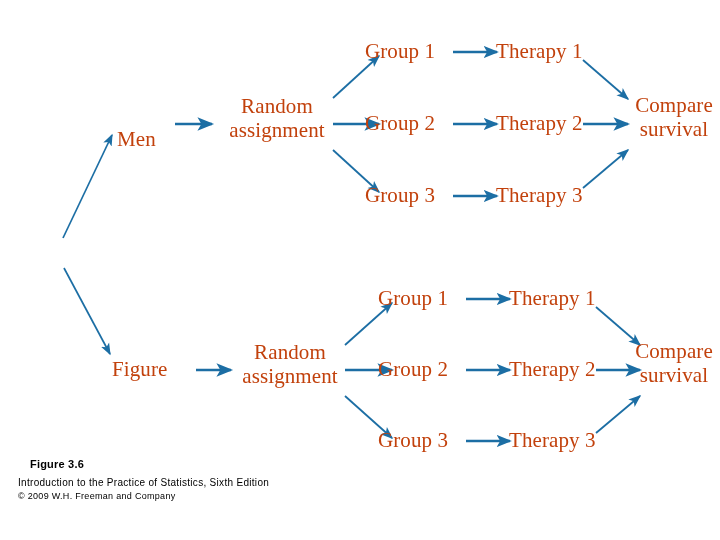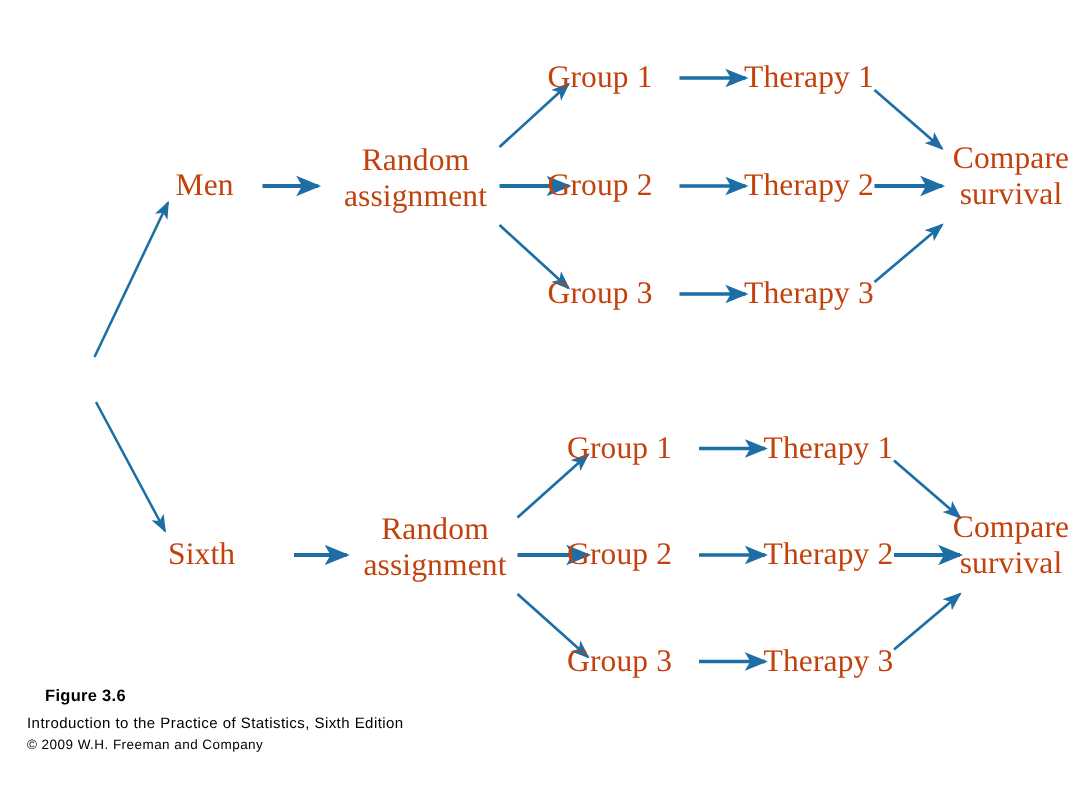--- a/index.html
+++ b/index.html
@@ -112,26 +112,26 @@
     <line x1="466" y1="299" x2="510" y2="299" stroke="#1C6EA4" stroke-width="2.4" marker-end="url(#ah)"></line>
     <line x1="466" y1="370" x2="510" y2="370" stroke="#1C6EA4" stroke-width="2.4" marker-end="url(#ah)"></line>
     <line x1="466" y1="441" x2="510" y2="441" stroke="#1C6EA4" stroke-width="2.4" marker-end="url(#ah)"></line>
 
     <line x1="596" y1="307" x2="640" y2="345" stroke="#1C6EA4" stroke-width="1.8" marker-end="url(#ah-thin)"></line>
     <line x1="596" y1="370" x2="640" y2="370" stroke="#1C6EA4" stroke-width="2.6" marker-end="url(#ah)"></line>
     <line x1="596" y1="433" x2="640" y2="396" stroke="#1C6EA4" stroke-width="1.8" marker-end="url(#ah-thin)"></line>
   </svg>
 
 
-  <div class="node" style="left:117px; top:112px;">
+  <div class="node" style="left:117px; top:128px;">
     <span class="ln">Men</span>
   </div>
 
   <div class="node" style="left:112px; top:358px;">
-    <span class="ln">Sixth</span>
+    <span class="ln">Figure</span>
   </div>
 
   <div class="node two-line" style="left:221px; top:95px; width:112px;">
     <span class="ln">Random</span>
     <span class="ln">assignment</span>
   </div>
 
   <div class="node two-line" style="left:234px; top:341px; width:112px;">
     <span class="ln">Random</span>
     <span class="ln">assignment</span>

